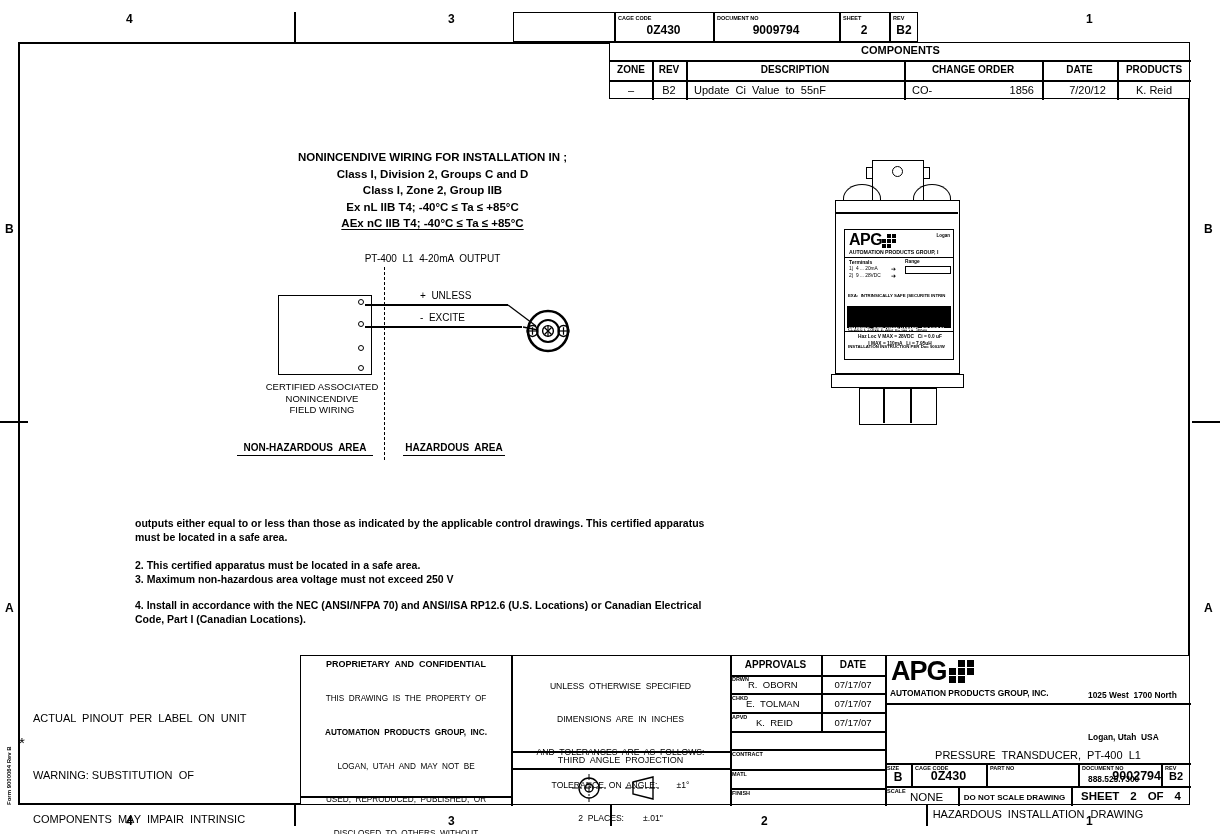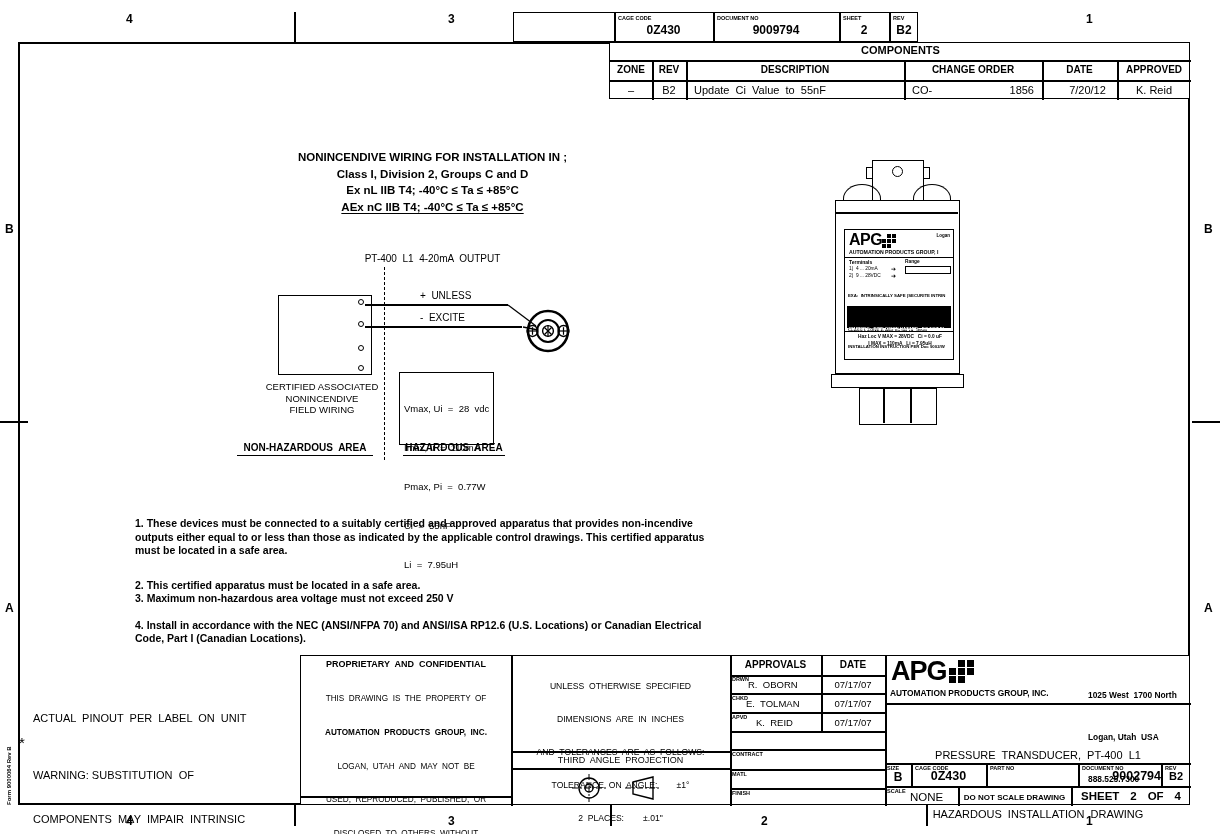--- a/index.html
+++ b/index.html
@@ -66,35 +66,36 @@
     <div class="vline" style="left:42px;top:17px;height:40px;"></div>
     <div class="vline" style="left:76px;top:17px;height:40px;"></div>
     <div class="vline" style="left:294px;top:17px;height:40px;"></div>
     <div class="vline" style="left:432px;top:17px;height:40px;"></div>
     <div class="vline" style="left:507px;top:17px;height:40px;"></div>
     <div class="abs ctr" style="left:0;top:21px;width:42px;font-size:10px;font-weight:600;">ZONE</div>
     <div class="abs ctr" style="left:42px;top:21px;width:34px;font-size:10px;font-weight:600;">REV</div>
     <div class="abs ctr" style="left:76px;top:21px;width:218px;font-size:10px;font-weight:600;">DESCRIPTION</div>
     <div class="abs ctr" style="left:294px;top:21px;width:138px;font-size:10px;font-weight:600;">CHANGE ORDER</div>
     <div class="abs ctr" style="left:432px;top:21px;width:75px;font-size:10px;font-weight:600;">DATE</div>
-    <div class="abs ctr" style="left:507px;top:21px;width:74px;font-size:10px;font-weight:600;">APPROVED</div>
+    <div class="abs ctr" style="left:507px;top:21px;width:74px;font-size:10px;font-weight:600;">PRODUCTS</div>
     <div class="abs ctr" style="left:0;top:41px;width:42px;font-size:11px;">–</div>
     <div class="abs ctr" style="left:42px;top:41px;width:34px;font-size:11px;">B2</div>
     <div class="abs pre" style="left:84px;top:41px;width:210px;font-size:11px;">Update  Ci  Value  to  55nF</div>
     <div class="abs" style="left:294px;top:41px;width:138px;font-size:11px;display:flex;justify-content:space-between;padding:0 8px;box-sizing:border-box;">
       <span>CO-</span>
       <span>1856</span>
     </div>
     <div class="abs ctr" style="left:432px;top:41px;width:91px;font-size:11px;">7/20/12</div>
     <div class="abs ctr" style="left:507px;top:41px;width:74px;font-size:11px;">K.  Reid</div>
   </div>
 
   <div class="abs ctr" style="left:245px;top:149px;width:375px;">
     <div style="font-size:11.5px;font-weight:700;line-height:16.5px;">NONINCENDIVE WIRING FOR INSTALLATION IN ;</div>
     <div style="font-size:11.5px;font-weight:700;line-height:16.5px;">Class I, Division 2, Groups C and D</div>
+    <div style="font-size:11.5px;font-weight:700;line-height:16.5px;">Class I, Zone 2, Group IIB</div>
     <div style="font-size:11.5px;font-weight:700;line-height:16.5px;">Ex nL IIB T4; -40°C ≤ Ta ≤ +85°C</div>
     <div class="u" style="font-size:11.5px;font-weight:700;line-height:16.5px;">AEx nC IIB T4; -40°C ≤ Ta ≤ +85°C</div>
   </div>
   <div class="abs ctr pre" style="left:245px;top:253px;width:375px;font-size:10px;">PT-400  L1  4-20mA  OUTPUT</div>
 
   <div class="abs" style="left:384px;top:267px;height:193px;border-left:1.6px dashed #000;"></div>
   <div class="abs" style="left:278px;top:295px;width:94px;height:80px;border:1.8px solid #000;">
     <div class="circ" style="left:79px;top:3px;width:6px;height:6px;"></div>
     <div class="circ" style="left:79px;top:25px;width:6px;height:6px;"></div>
     <div class="circ" style="left:79px;top:49px;width:6px;height:6px;"></div>
@@ -118,37 +119,29 @@
     <line x1="32.5" y1="31.2" x2="32.5" y2="38.8" stroke="#000" stroke-width="1.2"></line>
     <circle cx="63.5" cy="35" r="5.4" fill="none" stroke="#000" stroke-width="1.5"></circle>
     <line x1="59.7" y1="35" x2="67.3" y2="35" stroke="#000" stroke-width="1.2"></line>
     <line x1="63.5" y1="31.2" x2="63.5" y2="38.8" stroke="#000" stroke-width="1.2"></line>
   </svg>
   <div class="abs ctr" style="left:252px;top:381px;width:140px;font-size:9.5px;line-height:11.5px;">
     <div>CERTIFIED  ASSOCIATED</div>
     <div>NONINCENDIVE</div>
     <div>FIELD  WIRING</div>
   </div>
-  <div class="abs pre" style="left:399px;top:372px;width:95px;height:73px;border:1.6px solid #000;padding:3px 4px;font-size:9.5px;line-height:13px;">
-    <div>Vmax, Ui  =  28  vdc</div>
-    <div>Imax, Ii  =  110mA</div>
-    <div>Pmax, Pi  =  0.77W</div>
-    <div>Ci  =  55nF</div>
-    <div>Li  =  7.95uH</div>
-  </div>
   <div class="abs ctr pre" style="left:237px;top:442px;width:136px;font-size:10px;font-weight:700;border-bottom:1.6px solid #000;padding-bottom:2px;">NON-HAZARDOUS  AREA</div>
   <div class="abs ctr pre" style="left:403px;top:442px;width:102px;font-size:10px;font-weight:700;border-bottom:1.6px solid #000;padding-bottom:2px;">HAZARDOUS  AREA</div>
 
   <div class="abs" style="left:135px;top:517px;width:600px;">
     <div class="notep">
-      <div>1.  These devices must be connected to a suitably certified and approved apparatus that provides non-incendive</div>
       <div>outputs either equal to or less than those as indicated by the applicable control drawings. This certified apparatus</div>
       <div>must be located in a safe area.</div>
     </div>
-    <div class="notep" style="margin-top:21px;">2.  This certified apparatus must be located in a safe area.</div>
+    <div class="notep" style="margin-top:15px;">2.  This certified apparatus must be located in a safe area.</div>
     <div class="notep" style="">3.  Maximum non-hazardous area voltage must not exceed 250 V</div>
     <div class="notep" style="margin-top:13px;">
       <div>4.  Install in accordance with the NEC (ANSI/NFPA 70) and ANSI/ISA RP12.6 (U.S. Locations) or Canadian Electrical</div>
       <div>Code, Part I (Canadian Locations).</div>
     </div>
   </div>
 
   <div class="abs" style="left:872px;top:160px;width:52px;height:40px;border:1.6px solid #000;border-bottom:none;"></div>
   <div class="abs" style="left:866px;top:167px;width:7px;height:12px;border:1.4px solid #000;"></div>
   <div class="abs" style="left:923px;top:167px;width:7px;height:12px;border:1.4px solid #000;"></div>

